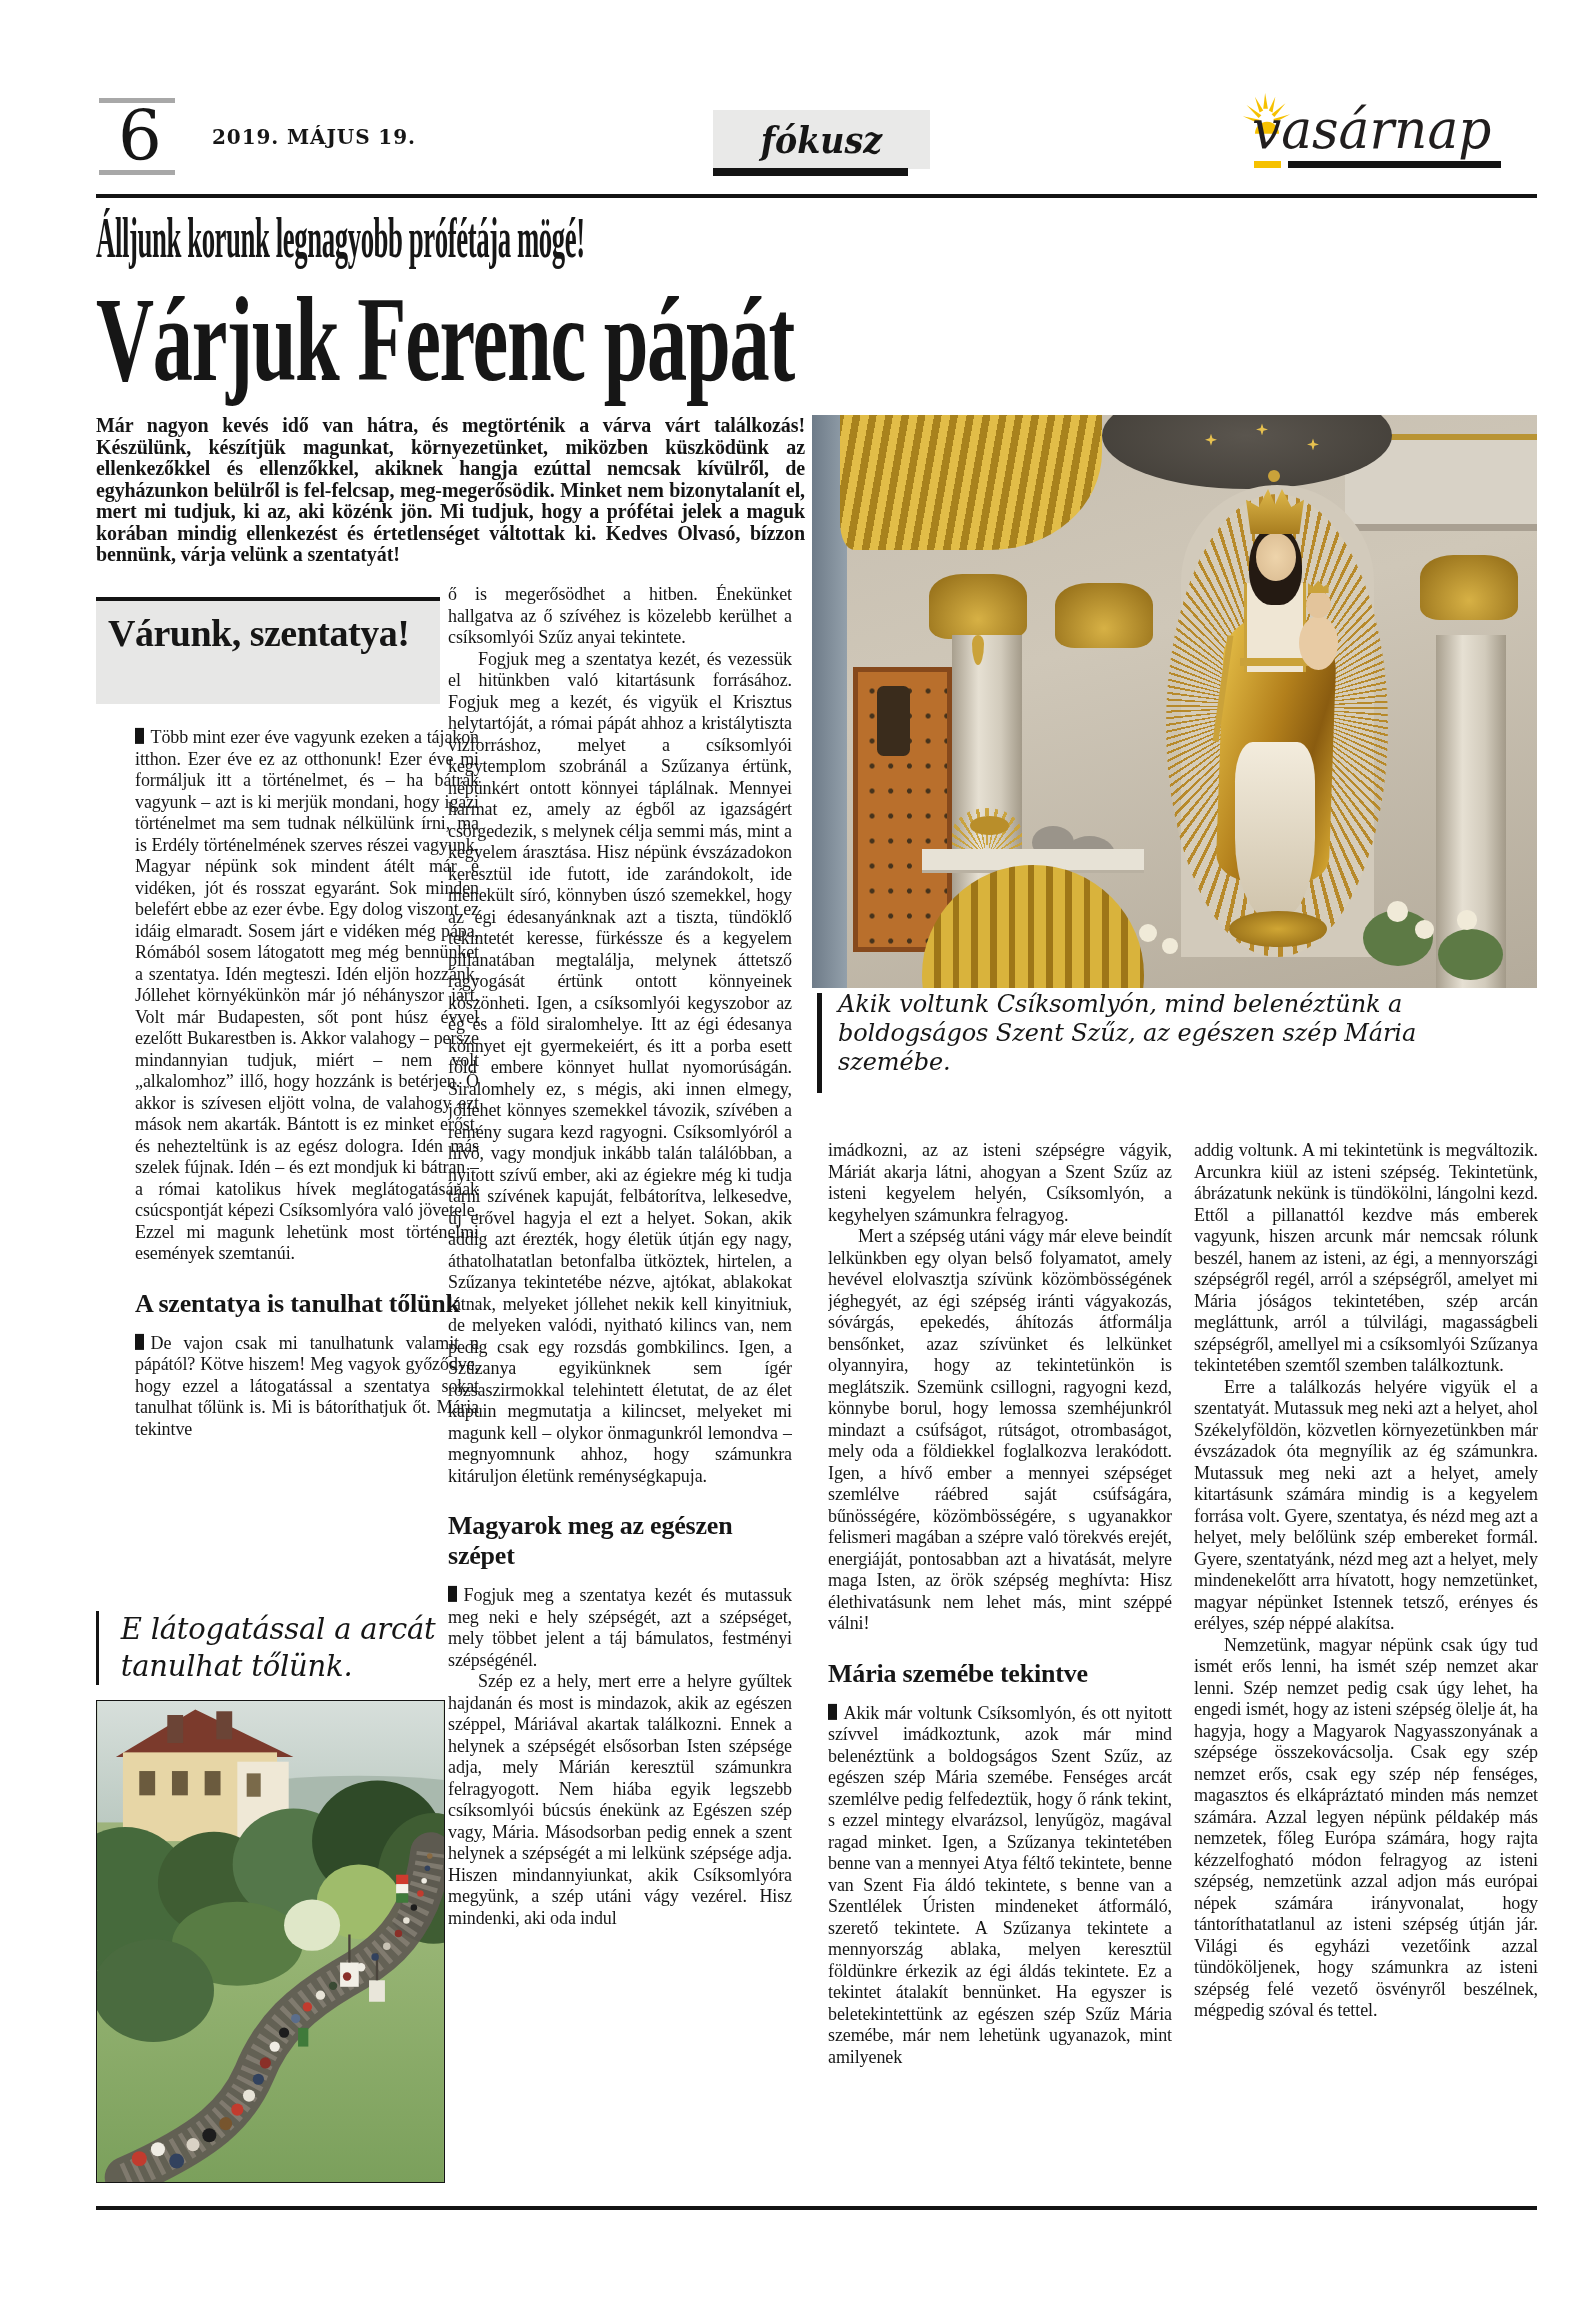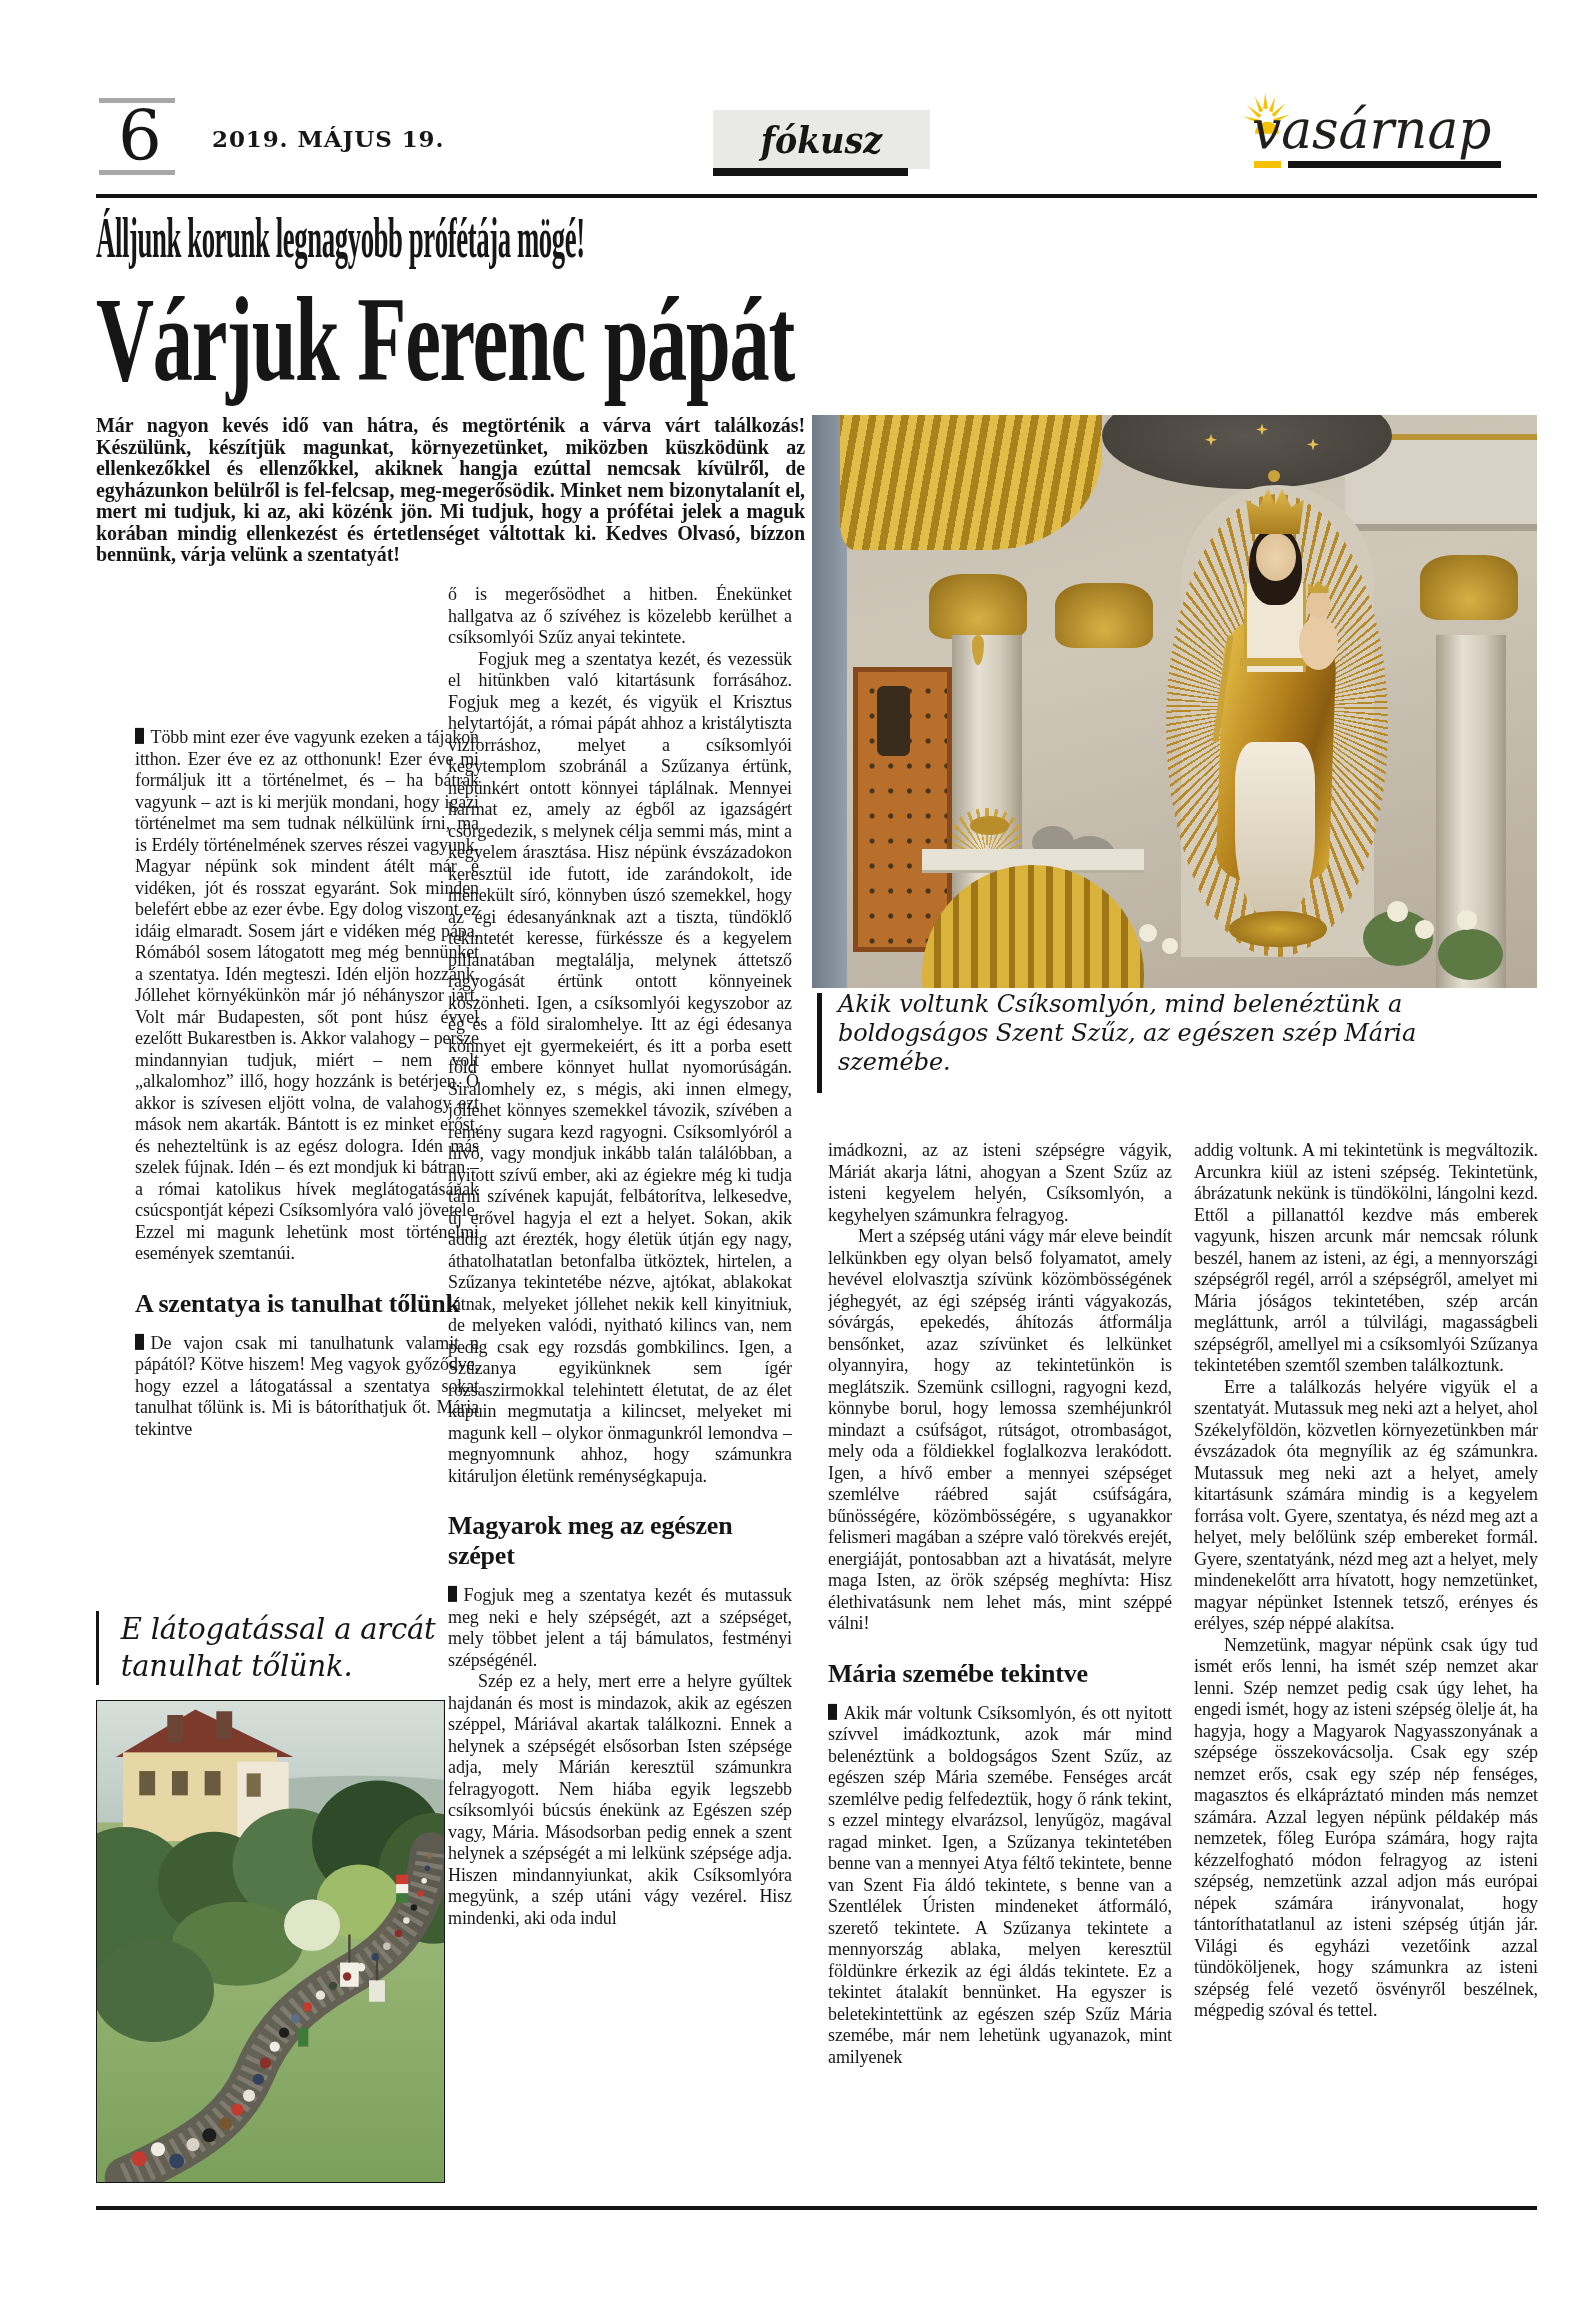--- a/index.html
+++ b/index.html
@@ -5,21 +5,21 @@
   html,body{margin:0;padding:0;background:#888;}
   .page{position:relative;width:1595px;height:2319px;background:#ffffff;
         font-family:"Liberation Serif",serif;color:#161616;overflow:hidden;}
 
   
   .hbar{position:absolute;background:#a8a8a8;}
   .bar-top{left:99px;top:98px;width:76px;height:5.1px;}
   .bar-bottom{left:99px;top:170px;width:76px;height:5.1px;}
   .page-num{position:absolute;left:118px;top:102px;font-family:"DejaVu Serif",serif;
             font-size:69px;line-height:1;font-weight:400;}
-  .date{position:absolute;left:212px;top:125px;font-size:23px;font-weight:700;
+  .date{position:absolute;left:212px;top:125px;font-size:20px;font-weight:700;
         letter-spacing:0.9px;font-family:"DejaVu Serif",serif;}
   .fokusz-box{position:absolute;left:713px;top:110px;width:217px;height:59px;
               background:#e9e9e8;display:flex;align-items:center;justify-content:center;}
   .fokusz-box .txt{font-family:"DejaVu Serif",serif;font-style:italic;font-weight:700;
                    font-size:37px;transform:scaleX(.9);}
   .fokusz-bar{position:absolute;left:713px;top:168px;width:195px;height:7.5px;background:#141414;}
   .logo{position:absolute;left:1252px;top:102px;font-family:"DejaVu Serif",serif;
         font-style:italic;font-size:55px;line-height:1;color:#211e1e;transform:scaleX(.94);
         transform-origin:left top;}
   .logo-flame{position:absolute;left:1241px;top:93px;}
@@ -177,20 +177,23 @@
   <div class="rule head-rule"></div>
 
   <div class="kicker">
     <span class="cond">Álljunk korunk legnagyobb prófétája mögé!</span>
   </div>
   <h1 class="headline">
     <span class="cond">Várjuk Ferenc pápát</span>
   </h1>
   <p class="lead">Már nagyon kevés idő van hátra, és megtörténik a várva várt találkozás! Készülünk, készítjük magunkat, környezetünket, miközben küszködünk az ellenkezőkkel és ellenzőkkel, akiknek hangja ezúttal nemcsak kívülről, de egyházunkon belülről is fel-felcsap, meg-megerősödik. Minket nem bizonytalanít el, mert mi tudjuk, ki az, aki közénk jön. Mi tudjuk, hogy a prófétai jelek a maguk korában mindig ellenkezést és értetlenséget váltottak ki. Kedves Olvasó, bízzon bennünk, várja velünk a szentatyát!</p>
 
+  <div class="graybox">
+    <div class="t">Várunk, szentatya!</div>
+  </div>
 
   <div class="col col1">
     <p><span class="pmark"></span><span>Több mint ezer éve vagyunk ezeken a tájakon itthon. Ezer éve ez az otthonunk! Ezer éve mi formáljuk itt a történelmet, és – ha bátrak vagyunk – azt is ki merjük mondani, hogy igazi történelmet ma sem tudnak nélkülünk írni, ma is Erdély történelmének szerves részei vagyunk. Magyar népünk sok mindent átélt már e vidéken, jót és rosszat egyaránt. Sok minden belefért ebbe az ezer évbe. Egy dolog viszont ez idáig elmaradt. Sosem járt e vidéken még pápa, Rómából sosem látogatott meg még bennünket a szentatya. Idén megteszi. Idén eljön hozzánk. Jóllehet környékünkön már jó néhányszor járt. Volt már Budapesten, sőt pont húsz évvel ezelőtt Bukarestben is. Akkor valahogy – persze mindannyian tudjuk, miért – nem volt „alkalomhoz” illő, hogy hozzánk is betérjen. Ő akkor is szívesen eljött volna, de valahogy ezt mások nem akarták. Bántott is ez minket erőst, és nehezteltünk is az egész dologra. Idén más szelek fújnak. Idén – és ezt mondjuk ki bátran – a római katolikus hívek meglátogatásának csúcspontját képezi Csíksomlyóra való jövetele. Ezzel mi magunk lehetünk most történelmi események szemtanúi.</span></p>
     <h3 class="subhead">A szentatya is tanulhat tőlünk</h3>
     <p><span class="pmark"></span><span>De vajon csak mi tanulhatunk valamit a pápától? Kötve hiszem! Meg vagyok győződve, hogy ezzel a látogatással a szentatya sokat tanulhat tőlünk is. Mi is bátoríthatjuk őt. Mária tekintve</span></p>
   </div>
 
   <div class="pullquote">
     <div class="pq-bar"></div>
     <div class="pq-text">E látogatással a arcát tanulhat tőlünk.</div>

